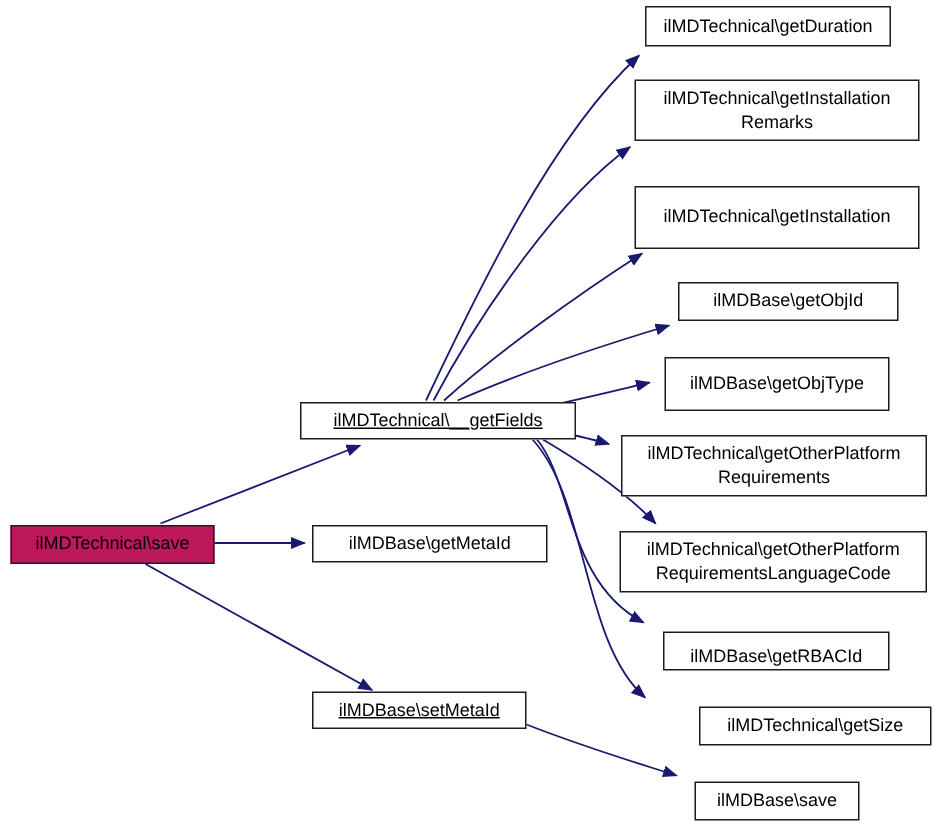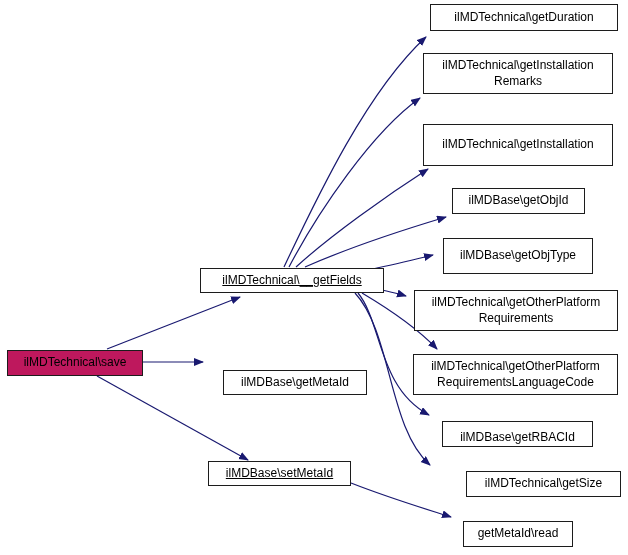--- a/index.html
+++ b/index.html
@@ -74,53 +74,53 @@
         <path d="M 351,483 C 392,499 426,509 451,517" fill="none" stroke="#191970" stroke-width="1.2" marker-end="url(#arrowhead)"></path>
       </g>
   </svg>
   <div id="node-layer">
       <div class="node focus" style="left: 7px; top: 350px; width: 136px; height: 26px; background: #be185d;">
         <span class="line">ilMDTechnical\save</span>
       </div>
       <div class="node" style="left: 200px; top: 268px; width: 184px; height: 25px; text-decoration: underline;">
         <span class="line">ilMDTechnical\__getFields</span>
       </div>
-      <div class="node" style="left: 208px; top: 370px; width: 144px; height: 25px; margin-left: 15px;">
+      <div class="node" style="left: 208px; top: 350px; width: 157px; height: 25px;">
         <span class="line">ilMDBase\getMetaId</span>
       </div>
       <div class="node" style="left: 208px; top: 461px; width: 143px; height: 25px; text-decoration: underline;">
         <span class="line">ilMDBase\setMetaId</span>
       </div>
-      <div class="node" style="left: 430px; top: 4px; width: 188px; height: 27px;">
+      <div class="node" style="left: 430px; top: 4px; width: 164px; height: 27px;">
         <span class="line">ilMDTechnical\getDuration</span>
       </div>
       <div class="node" style="left: 423px; top: 53px; width: 190px; height: 41px;">
         <span class="line">ilMDTechnical\getInstallation</span>
         <span class="line">Remarks</span>
       </div>
       <div class="node" style="left: 423px; top: 124px; width: 190px; height: 42px;">
         <span class="line">ilMDTechnical\getInstallation</span>
       </div>
-      <div class="node" style="left: 452px; top: 188px; width: 133px; height: 26px;">
+      <div class="node" style="left: 452px; top: 188px; width: 147px; height: 26px;">
         <span class="line">ilMDBase\getObjId</span>
       </div>
       <div class="node" style="left: 443px; top: 238px; width: 150px; height: 36px;">
         <span class="line">ilMDBase\getObjType</span>
       </div>
       <div class="node" style="left: 414px; top: 290px; width: 204px; height: 41px;">
         <span class="line">ilMDTechnical\getOtherPlatform</span>
         <span class="line">Requirements</span>
       </div>
       <div class="node" style="left: 413px; top: 354px; width: 205px; height: 41px;">
         <span class="line">ilMDTechnical\getOtherPlatform</span>
         <span class="line">RequirementsLanguageCode</span>
       </div>
       <div class="node" style="left: 442px; top: 421px; width: 151px; height: 26px; justify-content: flex-end;">
         <span class="line">ilMDBase\getRBACId</span>
       </div>
       <div class="node" style="left: 442px; top: 471px; width: 155px; height: 26px; margin-left: 24px;">
         <span class="line">ilMDTechnical\getSize</span>
       </div>
       <div class="node" style="left: 463px; top: 521px; width: 110px; height: 26px;">
-        <span class="line">getMetaId\read</span>
+        <span class="line">ilMDBase\save</span>
       </div>
     </div>
 </div>
 
 </body></html>

